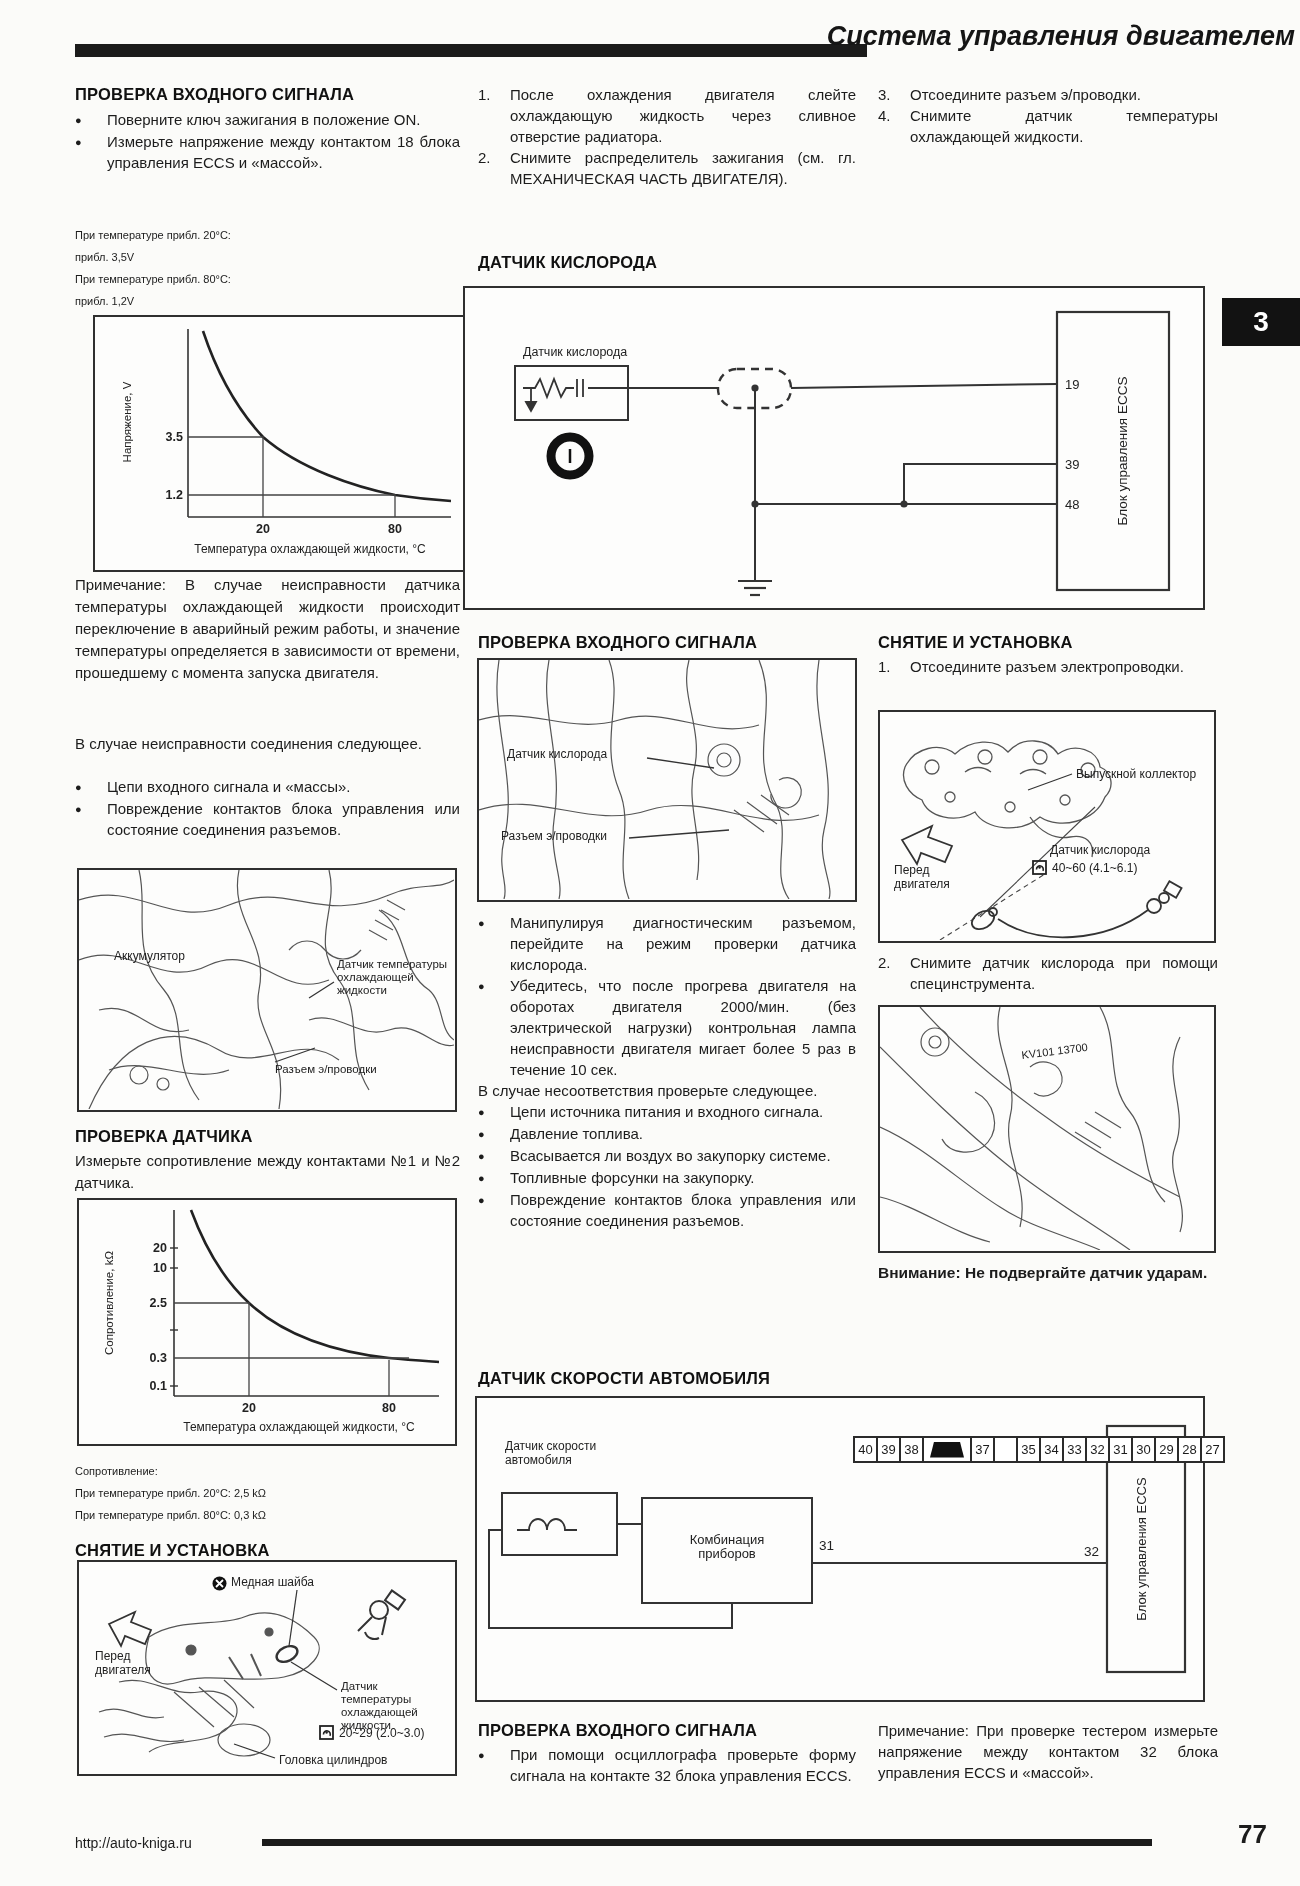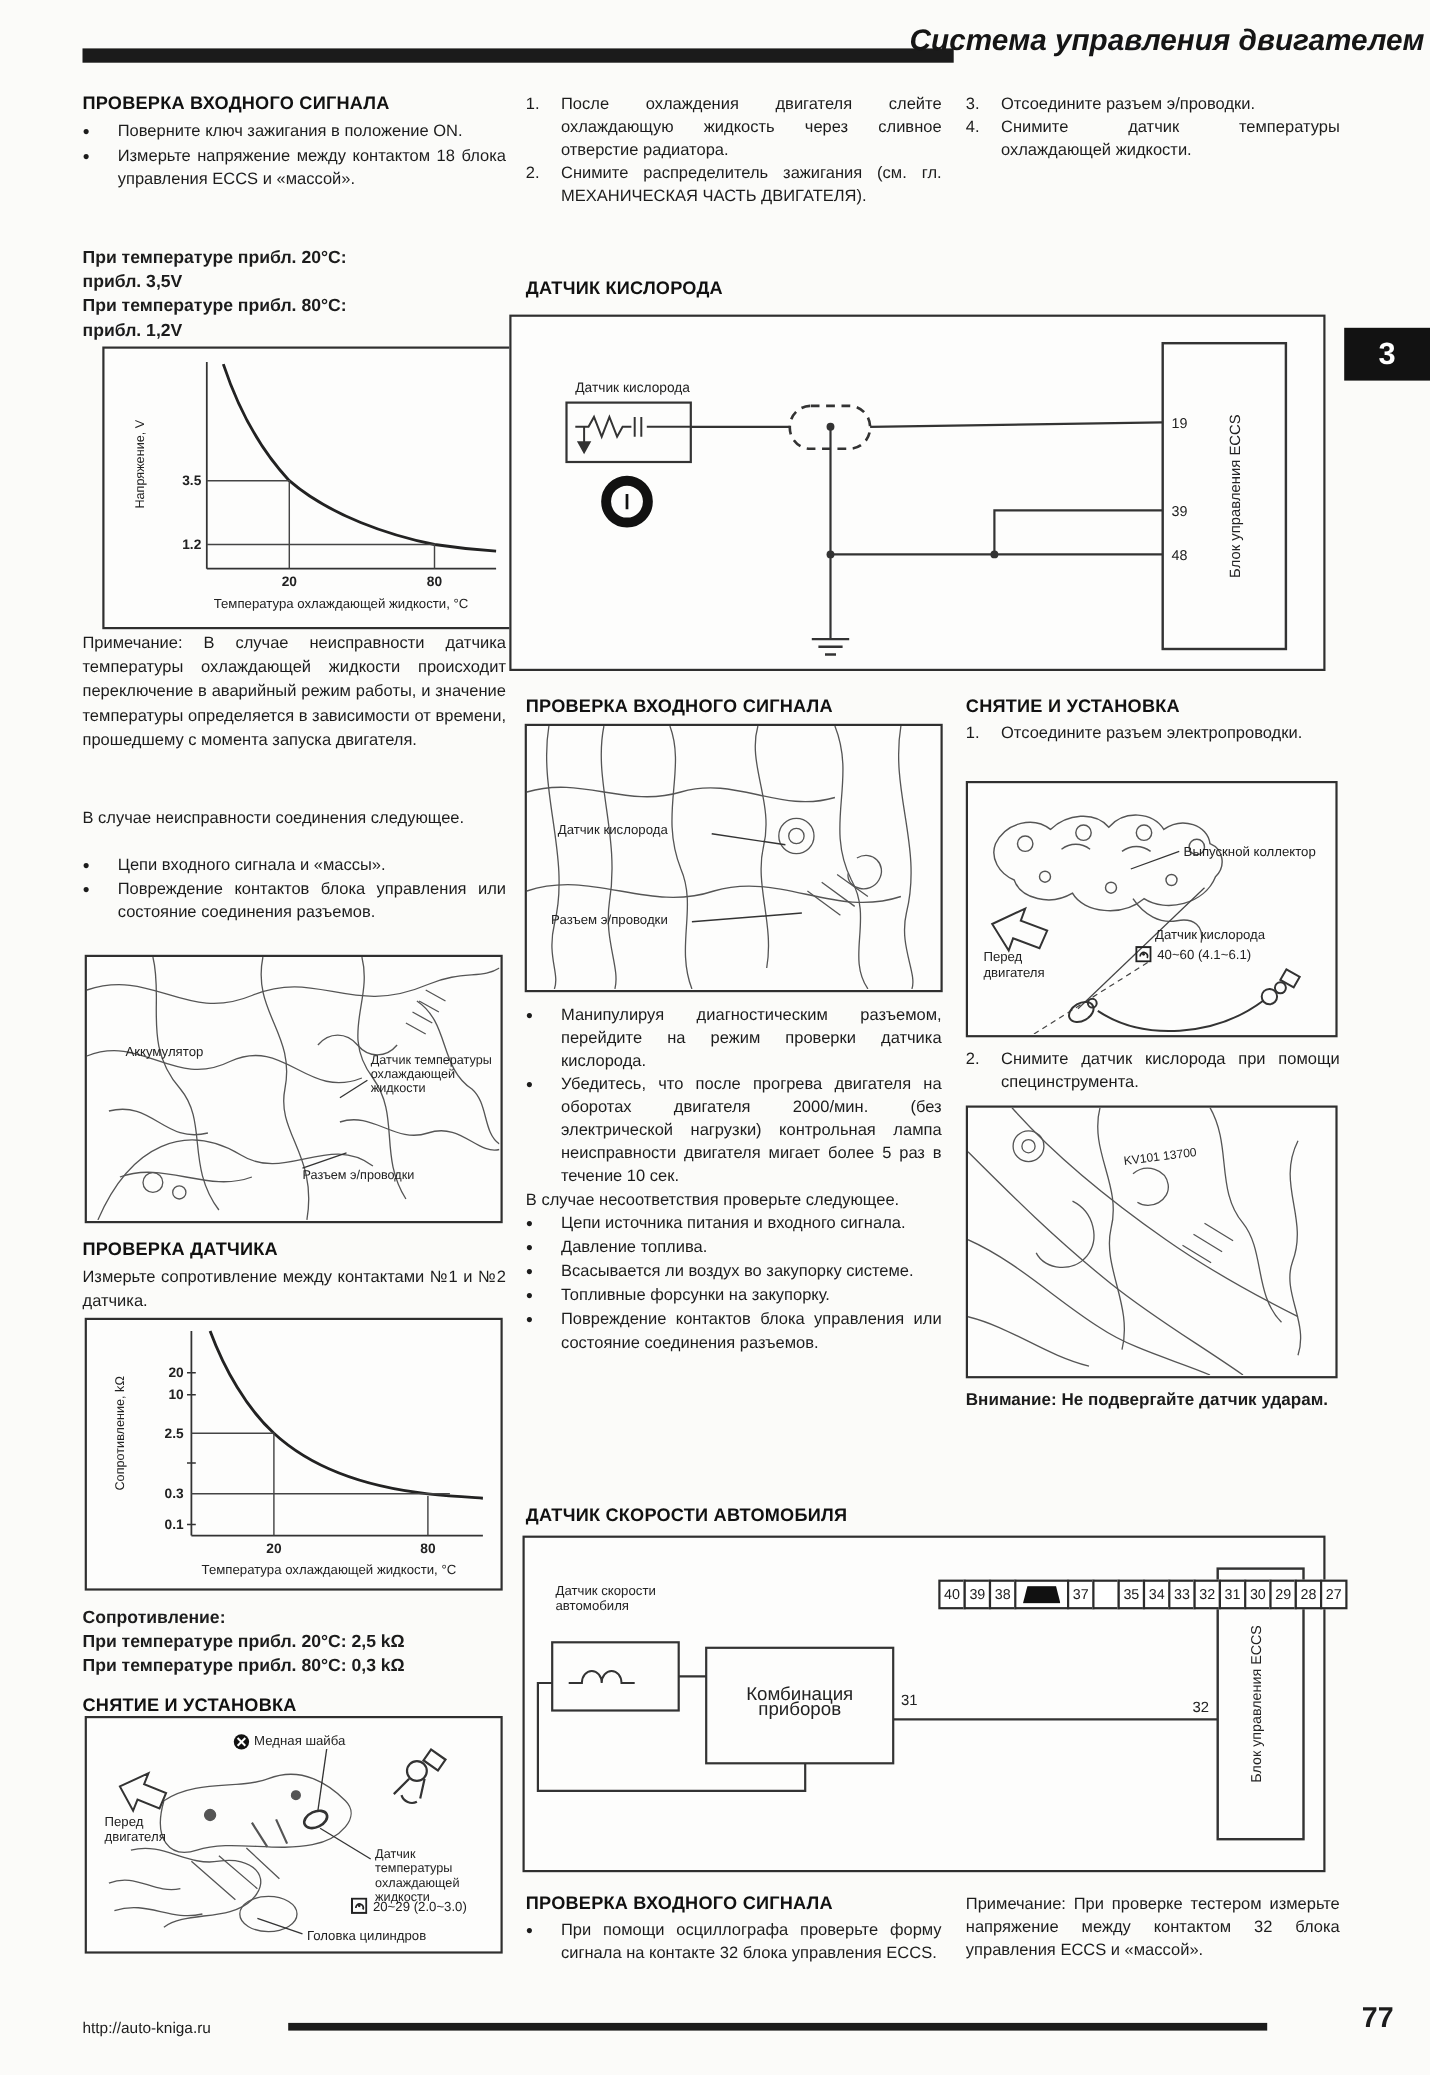--- a/index.html
+++ b/index.html
@@ -5,21 +5,21 @@
   html,body{margin:0;padding:0}
   body{
     width:1300px;height:1886px;position:relative;overflow:hidden;
     background:#fbfbf9;color:#1c1c1c;
     font-family:"Liberation Sans","DejaVu Sans",sans-serif;
     font-size:15px;line-height:21px;
   }
   .abs{position:absolute}
   .h{font-weight:700;font-size:16.5px;line-height:20px;letter-spacing:.2px;color:#111}
   .just{text-align:justify}
-  .boldblk{font-weight:700;font-size:16px;line-height:22px}
+  .boldblk{font-weight:400;font-size:11px;line-height:22px}
   .lh22{line-height:22px}
   .list .item{display:flex;align-items:flex-start}
   .list .mk{flex:0 0 32px;font-size:11px;padding-top:1px}
   .list .mknum{flex:0 0 32px}
   .list .tx{flex:1 1 auto;text-align:justify}
   .box{border:2.5px solid #2f2f2f;background:#fdfdfc;box-sizing:border-box}
   .lbl{position:absolute;font-size:12px;line-height:13.5px;color:#222}
   .lbl.sm{font-size:11.5px;line-height:13px}
   .hdrbar{background:#1b1b1b}
   .title{font-weight:700;font-style:italic;font-size:27px;color:#151515;white-space:nowrap}
@@ -405,21 +405,21 @@
     <line x1="140" y1="126" x2="165" y2="126" stroke="#333" stroke-width="2"></line>
     <polyline points="25,132 12,132 12,230 255,230 255,205" fill="none" stroke="#333" stroke-width="2"></polyline>
     <rect x="165" y="100" width="170" height="105" fill="none" stroke="#333" stroke-width="2"></rect>
     <line x1="335" y1="165" x2="630" y2="165" stroke="#333" stroke-width="2"></line>
     <rect x="630" y="28" width="78" height="246" fill="none" stroke="#333" stroke-width="2.2"></rect>
     <text x="342" y="152" font-size="13.5">31</text>
     <text x="607" y="158" font-size="13.5">32</text>
     <text x="669" y="151" font-size="13" transform="rotate(-90 669 151)" text-anchor="middle">Блок управления ECCS</text>
   </svg>
   <div class="lbl" style="left:28px;top:42px;width:120px">Датчик скорости автомобиля</div>
-  <div class="lbl" style="left:190px;top:135px;width:120px;text-align:center;font-size:17px">Комбинация приборов</div>
+  <div class="lbl" style="left:190px;top:135px;width:120px;text-align:center;font-size:13px">Комбинация приборов</div>
 
   <div class="conn-grid" style="left:378px;top:40px">
     <div class="conn-row">
       <div class="conn-cell">40</div>
       <div class="conn-cell">39</div>
       <div class="conn-cell">38</div>
       <div class="conn-cell wide">
           <span class="trap"></span>
         </div>
       <div class="conn-cell">37</div>

